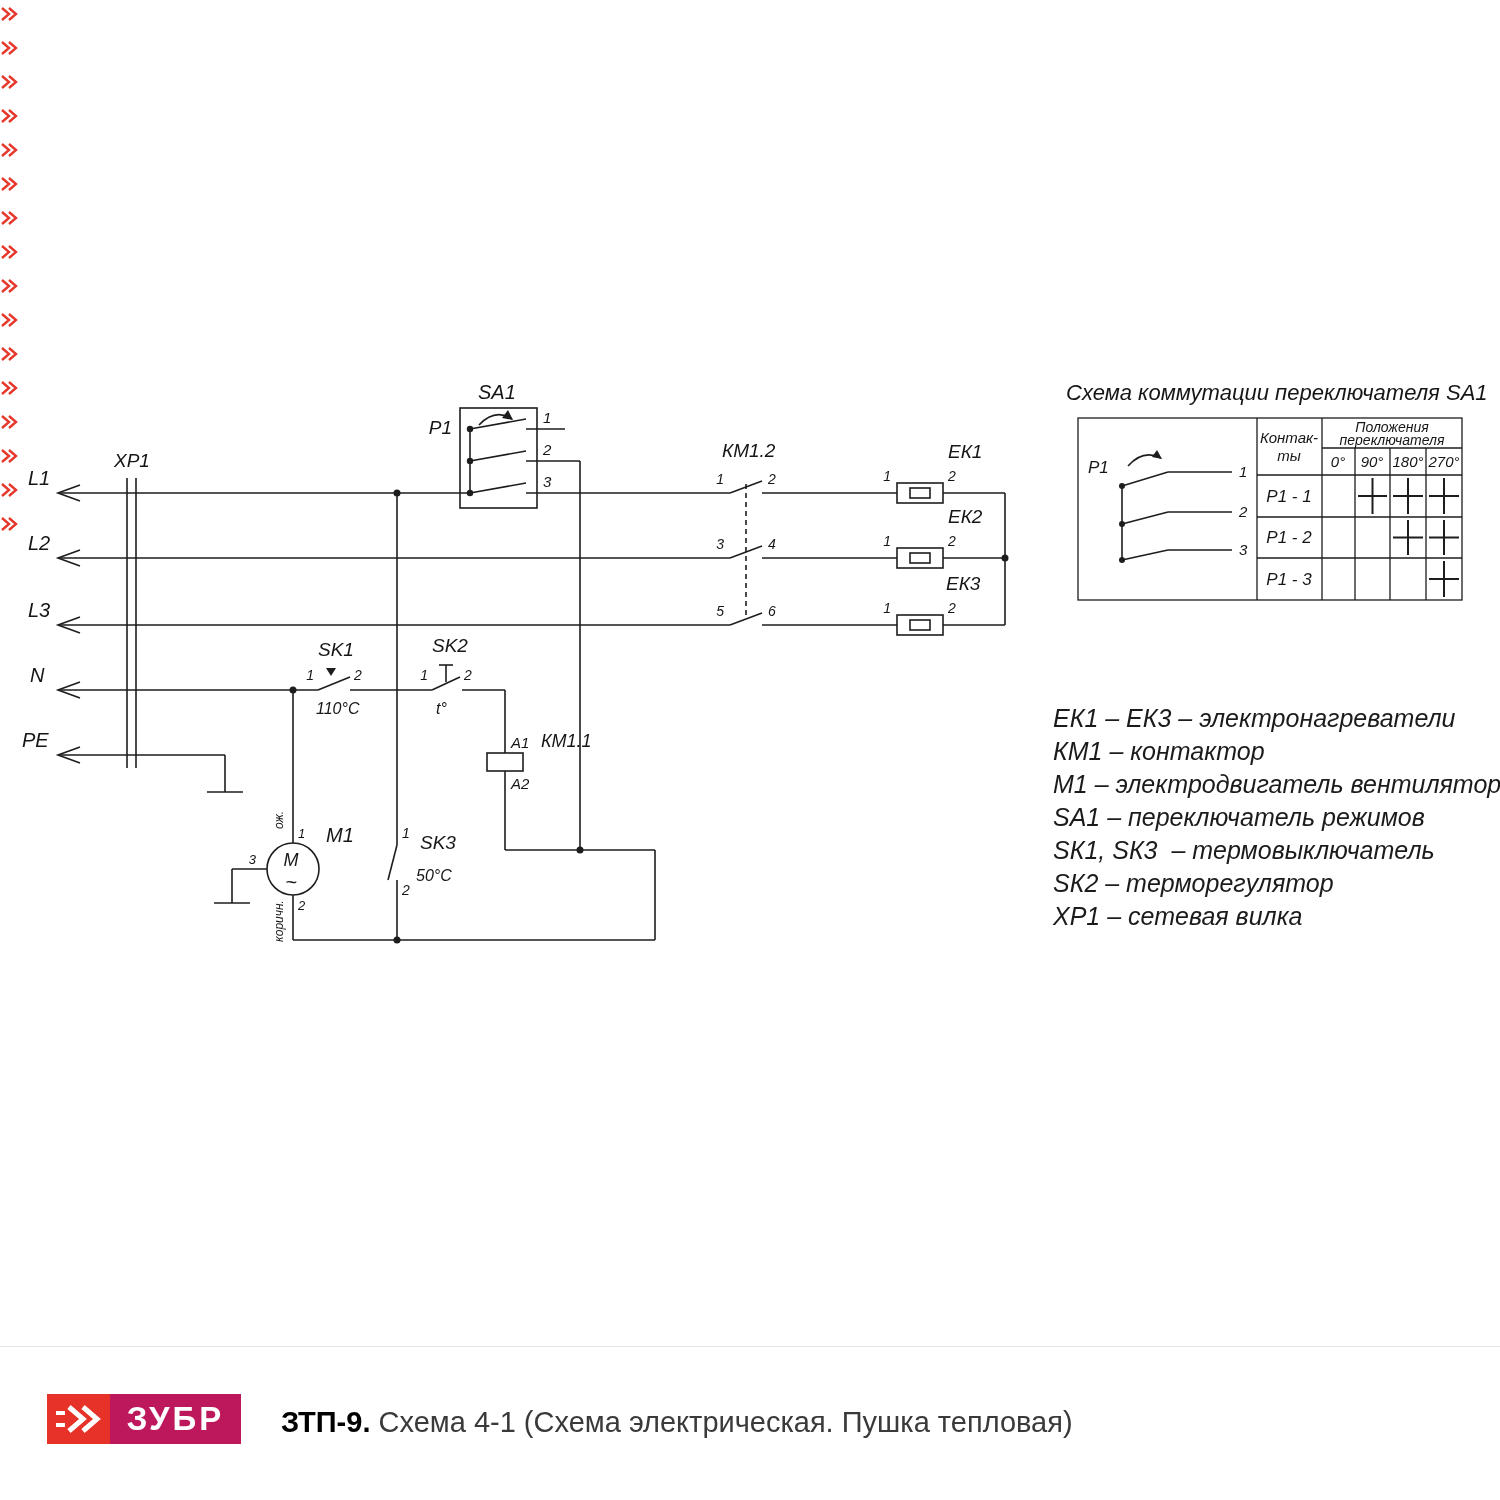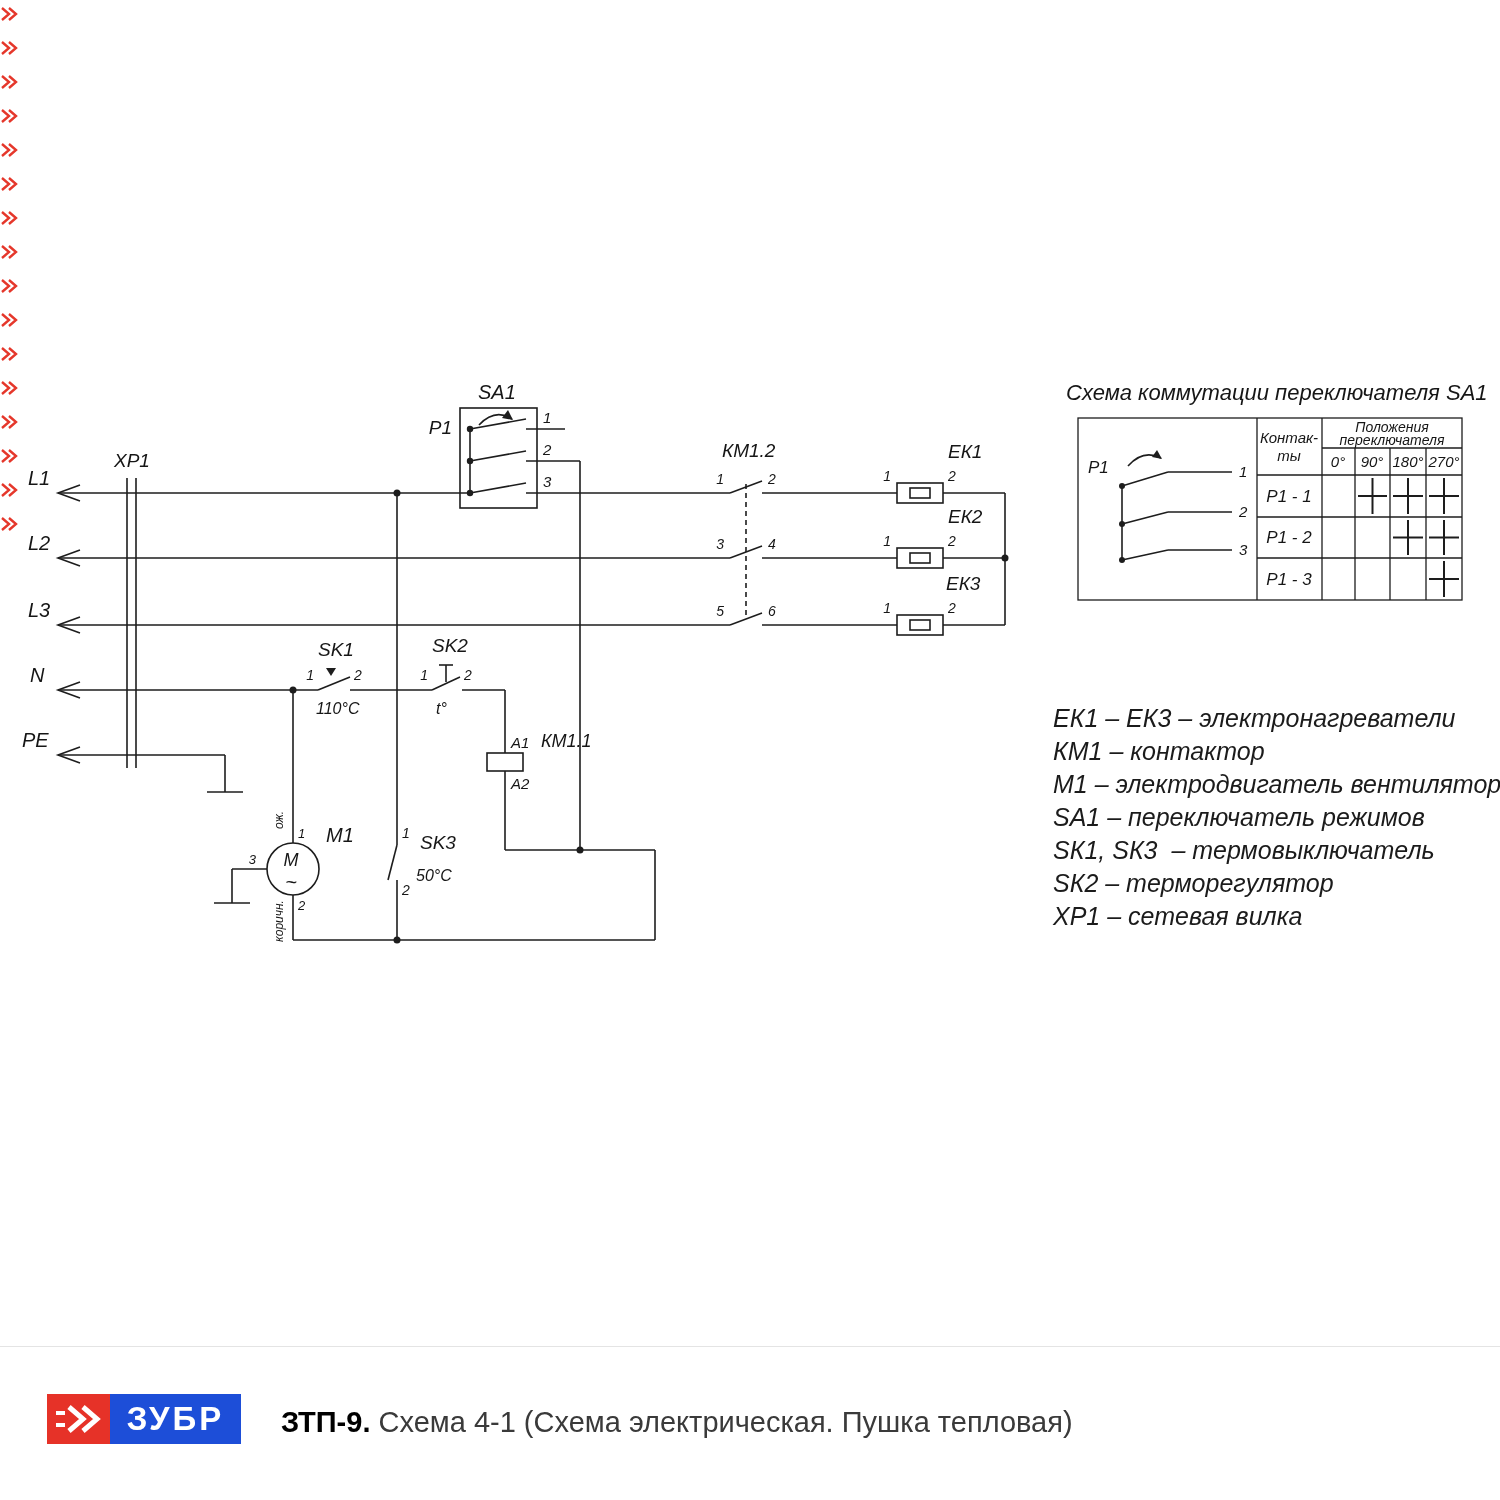--- a/index.html
+++ b/index.html
@@ -11,21 +11,21 @@
   .tb  { stroke:#1d1d1d; stroke-width:1.3; fill:none; }
   .cross { stroke:#1d1d1d; stroke-width:2; }
   .dot { fill:#1d1d1d; stroke:none; }
   .fil { fill:#1d1d1d; stroke:none; }
   .t   { font-family:"Liberation Sans", sans-serif; font-style:italic; fill:#161616; }
   .legend { position:absolute; left:1053px; top:702px; font-style:italic; font-size:25px;
             line-height:33px; color:#1b1b1b; white-space:pre; }
   .footer-sep { position:absolute; left:0; top:1346px; width:1500px; height:1px; background:#e4e4e4; }
   .logo { position:absolute; left:47px; top:1394px; height:50px; display:flex; }
   .logo-red  { width:63px; height:50px; background:#e63228; display:flex; align-items:center; justify-content:center; }
-  .logo-gray { width:131px; height:50px; background:#1d4ed8; color:#ffffff; font-weight:bold;
+  .logo-gray { width:131px; height:50px; background:#be185d; color:#ffffff; font-weight:bold;
                font-size:33px; display:flex; align-items:center; justify-content:center; letter-spacing:3px; }
   .footer-title { position:absolute; left:281px; top:1406px; font-size:29px; color:#3a3a3a; }
   .footer-title .model { color:#000000; font-weight:bold; }
 </style>
 </head>
 <body>
 
 <div class="page">
 
 <svg class="draw" width="1500" height="1500" viewBox="0 0 1500 1500">

